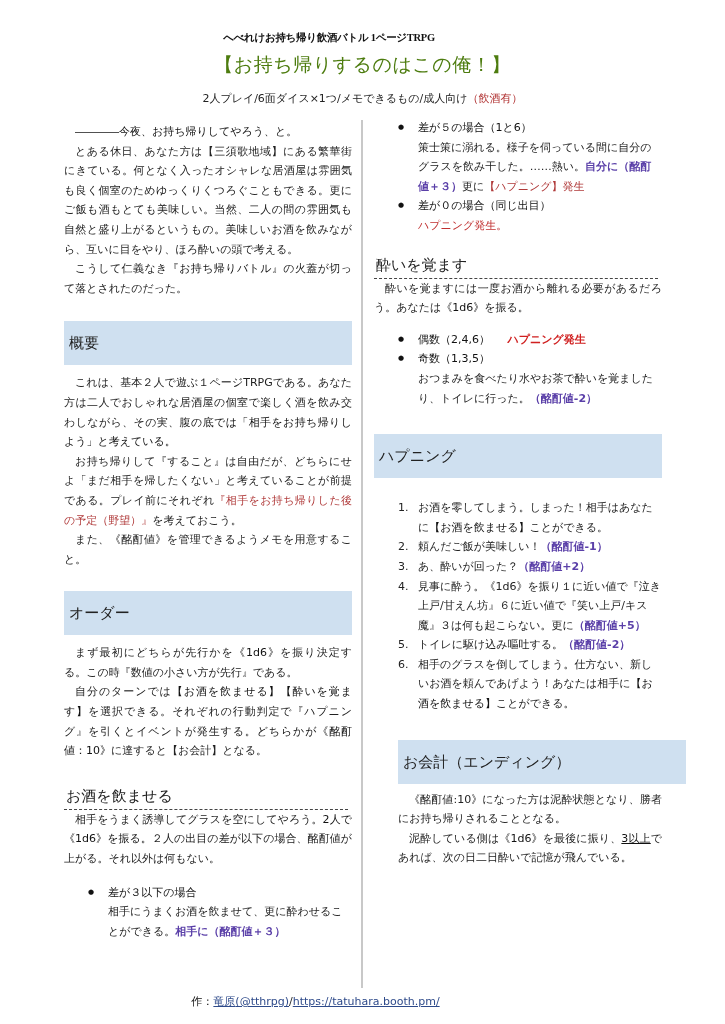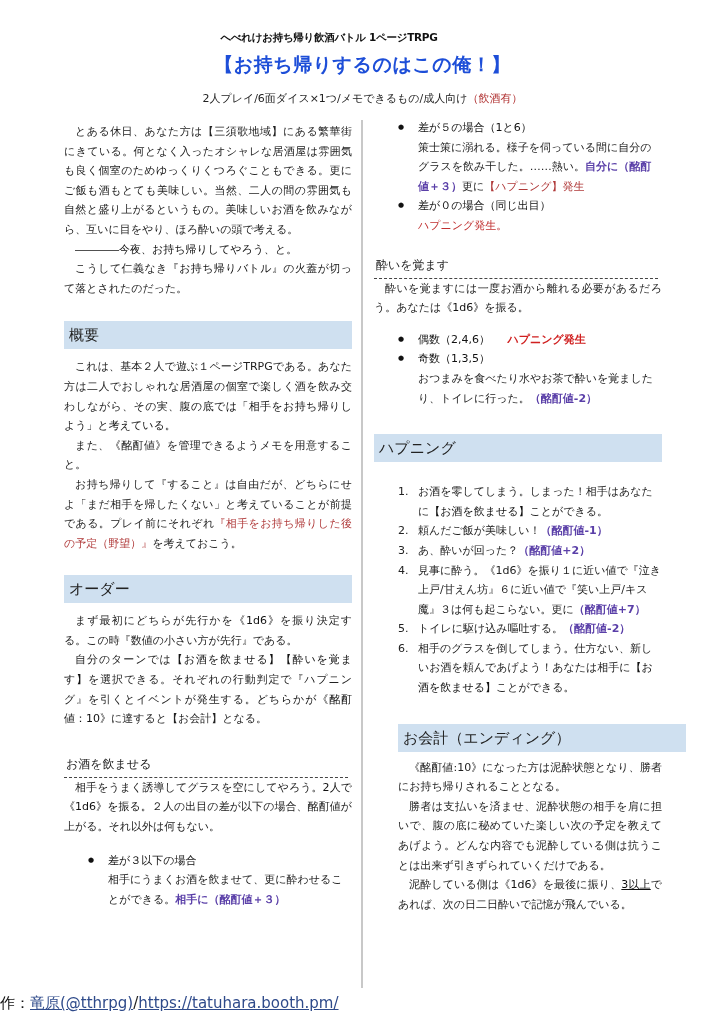--- a/index.html
+++ b/index.html
@@ -3,25 +3,25 @@
 <meta charset="utf-8">
 <style>
   html, body { margin: 0; padding: 0; background: #ffffff; }
   body {
     width: 725px; height: 1024px; position: relative; overflow: hidden;
     font-family: "DejaVu Sans", "Liberation Sans", sans-serif;
     color: #222222;
   }
   .subtitle-top {
     position: absolute; top: 31px; left: 0; width: 658px; text-align: center;
-    font-size: 10.5px; font-weight: bold; letter-spacing: -0.3px; color: #111;
+    font-size: 10.5px; font-weight: bold; letter-spacing: -0.3px; color: #111; font-family: Liberation Serif, serif;
   }
   .main-title {
     position: absolute; top: 52px; left: 0; width: 725px; text-align: center;
-    font-size: 19px; font-weight: bold; color: #1d4ed8; letter-spacing: 0.5px;
+    font-size: 19px; font-weight: normal; color: #4d7c0f; letter-spacing: 0.5px;
   }
   .spec-line {
     position: absolute; top: 91px; left: 0; width: 725px; text-align: center;
     font-size: 11px; color: #222;
   }
   .spec-line .red { color: #b03030; }
 
   .col { position: absolute; top: 122px; width: 288px; font-size: 11px; line-height: 19.6px; }
   .col.left { left: 64px; }
   .col.right { left: 374px; top: 118px; }
@@ -31,65 +31,65 @@
   }
 
   p { margin: 0; text-indent: 1em; text-align: justify; }
   .b { font-weight: normal; color: #111; }
   .red { color: #b03a3a; }
   .redb { color: #d02020; font-weight: bold; }
   .purple { color: #5a3fa8; font-weight: bold; }
   .ul-red { color: #c03030; text-decoration-color: #c03030; }
 
   .sec-box {
-    background: #cfe0f0; font-size: 15px; padding: 3px 5px; margin: 0;
+    background: #cfe0f0; font-size: 15px; padding: 11px 5px; margin: 0;
     height: 22px; line-height: 22px; color: #222; width: 278px;
   }
   .sec-dotted {
-    font-size: 12px; line-height: 22px; padding: 0 2px 2px 2px; color: #222;
+    font-size: 15px; line-height: 22px; padding: 0 2px 2px 2px; color: #222;
     border-bottom: 1.5px dashed #444; width: 280px;
   }
   ul.bul { list-style: none; margin: 0; padding: 0 0 0 24px; }
   ul.bul li { position: relative; padding-left: 20px; }
   ul.bul li::before {
     content: "\25CF"; position: absolute; left: 0; top: 0; font-size: 7px; color: #111;
   }
   ol.num { margin: 0; padding: 0 0 0 24px; list-style: none; }
   ol.num li { position: relative; padding-left: 20px; }
   ol.num li .n { position: absolute; left: 0; top: 0; }
   .footer {
-    position: absolute; top: 994px; left: 0; width: 631px; 
-    font-size: 15px; color: #222;
+    position: absolute; top: 994px; left: 0; width: 631px; text-align: center;
+    font-size: 11px; color: #222;
   }
   .footer a { color: #2e4a8a; text-decoration: underline; }
 </style>
 </head>
 <body>
 
 <div class="subtitle-top">へべれけお持ち帰り飲酒バトル 1ページTRPG</div>
 <div class="main-title">【お持ち帰りするのはこの俺！】</div>
 <div class="spec-line">
   <span>2人プレイ/6面ダイス×1つ/メモできるもの/成人向け</span><span class="red">（飲酒有）</span>
 </div>
 
 <div class="divider"></div>
 
 <div class="col left">
   <section>
+    <p><span class="b">――――</span><span class="b">今夜、お持ち帰りしてやろう</span><span>、と。</span></p>
     <p>とある休日、あなた方は【三須歌地域】にある繁華街にきている。何となく入ったオシャレな居酒屋は雰囲気も良く個室のためゆっくりくつろぐこともできる。更にご飯も酒もとても美味しい。当然、二人の間の雰囲気も自然と盛り上がるというもの。美味しいお酒を飲みながら、互いに目をやり、ほろ酔いの頭で考える。</p>
-    <p><span class="b">――――</span><span class="b">今夜、お持ち帰りしてやろう</span><span>、と。</span></p>
     <p><span>こうして仁義なき</span><span class="b">『お持ち帰りバトル』</span><span>の火蓋が切って落とされたのだった。</span></p>
   </section>
 
   <section style="margin-top:23px;">
     <div class="sec-box">概要</div>
     <div style="height:8px"></div>
     <p><span>これは、基本２人で遊ぶ１ページTRPGである。あなた方は二人でおしゃれな居酒屋の個室で楽しく酒を飲み交わしながら、その実、</span><span class="b">腹の底では「相手をお持ち帰りしよう」と考えている。</span></p>
+    <p><span>お持ち帰りして『すること』は自由だが、どちらにせよ「まだ相手を帰したくない」と考えていることが前提である。プレイ前にそれぞれ</span><span class="red">『相手をお持ち帰りした後の予定（野望）』</span><span>を考えておこう。</span></p>
     <p>また、《酩酊値》を管理できるようメモを用意すること。</p>
-    <p><span>お持ち帰りして『すること』は自由だが、どちらにせよ「まだ相手を帰したくない」と考えていることが前提である。プレイ前にそれぞれ</span><span class="red">『相手をお持ち帰りした後の予定（野望）』</span><span>を考えておこう。</span></p>
   </section>
 
   <section style="margin-top:22px;">
     <div class="sec-box">オーダー</div>
     <div style="height:8px"></div>
     <p><span>まず最初にどちらが先行かを</span><span class="b">《1d6》</span><span>を振り決定する。この時『数値の小さい方が先行』である。</span></p>
     <p><span>自分のターンでは</span><span class="b">【お酒を飲ませる】【酔いを覚ます】</span><span>を選択できる。それぞれの行動判定で『ハプニング』を引くとイベントが発生する。</span><span class="b">どちらかが《酩酊値：10》</span><span>に達すると【お会計】となる。</span></p>
   </section>
 
   <section style="margin-top:24px;">
@@ -134,30 +134,29 @@
   </section>
 
   <section style="margin-top:26px;">
     <div class="sec-box">ハプニング</div>
     <div style="height:6px"></div>
     <div style="height:14px"></div>
     <ol class="num">
       <li><span class="n">1.</span><span>お酒を零してしまう。しまった！相手はあなたに</span><span class="b">【お酒を飲ませる】</span><span>ことができる。</span></li>
       <li><span class="n">2.</span><span>頼んだご飯が美味しい！</span><span class="purple">（酩酊値-1）</span></li>
       <li><span class="n">3.</span><span>あ、酔いが回った？</span><span class="purple">（酩酊値+2）</span></li>
-      <li><span class="n">4.</span><span>見事に酔う。《1d6》を振り１に近い値で『泣き上戸/甘えん坊』６に近い値で『笑い上戸/キス魔』３は何も起こらない。更に</span><span class="purple">（酩酊値+7）</span></li>
+      <li><span class="n">4.</span><span>見事に酔う。《1d6》を振り１に近い値で『泣き上戸/甘えん坊』６に近い値で『笑い上戸/キス魔』３は何も起こらない。更に</span><span class="purple">（酩酊値+5）</span></li>
       <li><span class="n">5.</span><span>トイレに駆け込み嘔吐する。</span><span class="purple">（酩酊値-2）</span></li>
       <li><span class="n">6.</span><span>相手のグラスを倒してしまう。仕方ない、新しいお酒を頼んであげよう！あなたは相手に</span><span class="b">【お酒を飲ませる】</span><span>ことができる。</span></li>
     </ol>
   </section>
 
   <section style="margin-top:26px;margin-left:24px;">
     <div class="sec-box">お会計（エンディング）</div>
     <div style="height:6px"></div>
     <p>《酩酊値:10》になった方は泥酔状態となり、勝者にお持ち帰りされることとなる。</p>
-    <p>勝者は支払いを済ませ、泥酔状態の相手を肩に担いで、腹の底に秘めていた楽しい次の予定を教えてあげよう。どんな内容でも泥酔している側は抗うことは出来ず引きずられていくだけである。</p>
     <p><span>泥酔している側は</span><span class="b">《1d6》</span><span>を最後に振り、</span><span class="b" style="text-decoration:underline">3以上</span><span>であれば、次の日二日酔いで記憶が飛んでいる。</span></p>
   </section>
 </div>
 
 <div class="footer">
   <span class="b">作：</span><a>竜原</a><a>(@tthrpg)</a><span>/</span><a>https://tatuhara.booth.pm/</a>
 </div>
 
 </body></html>

